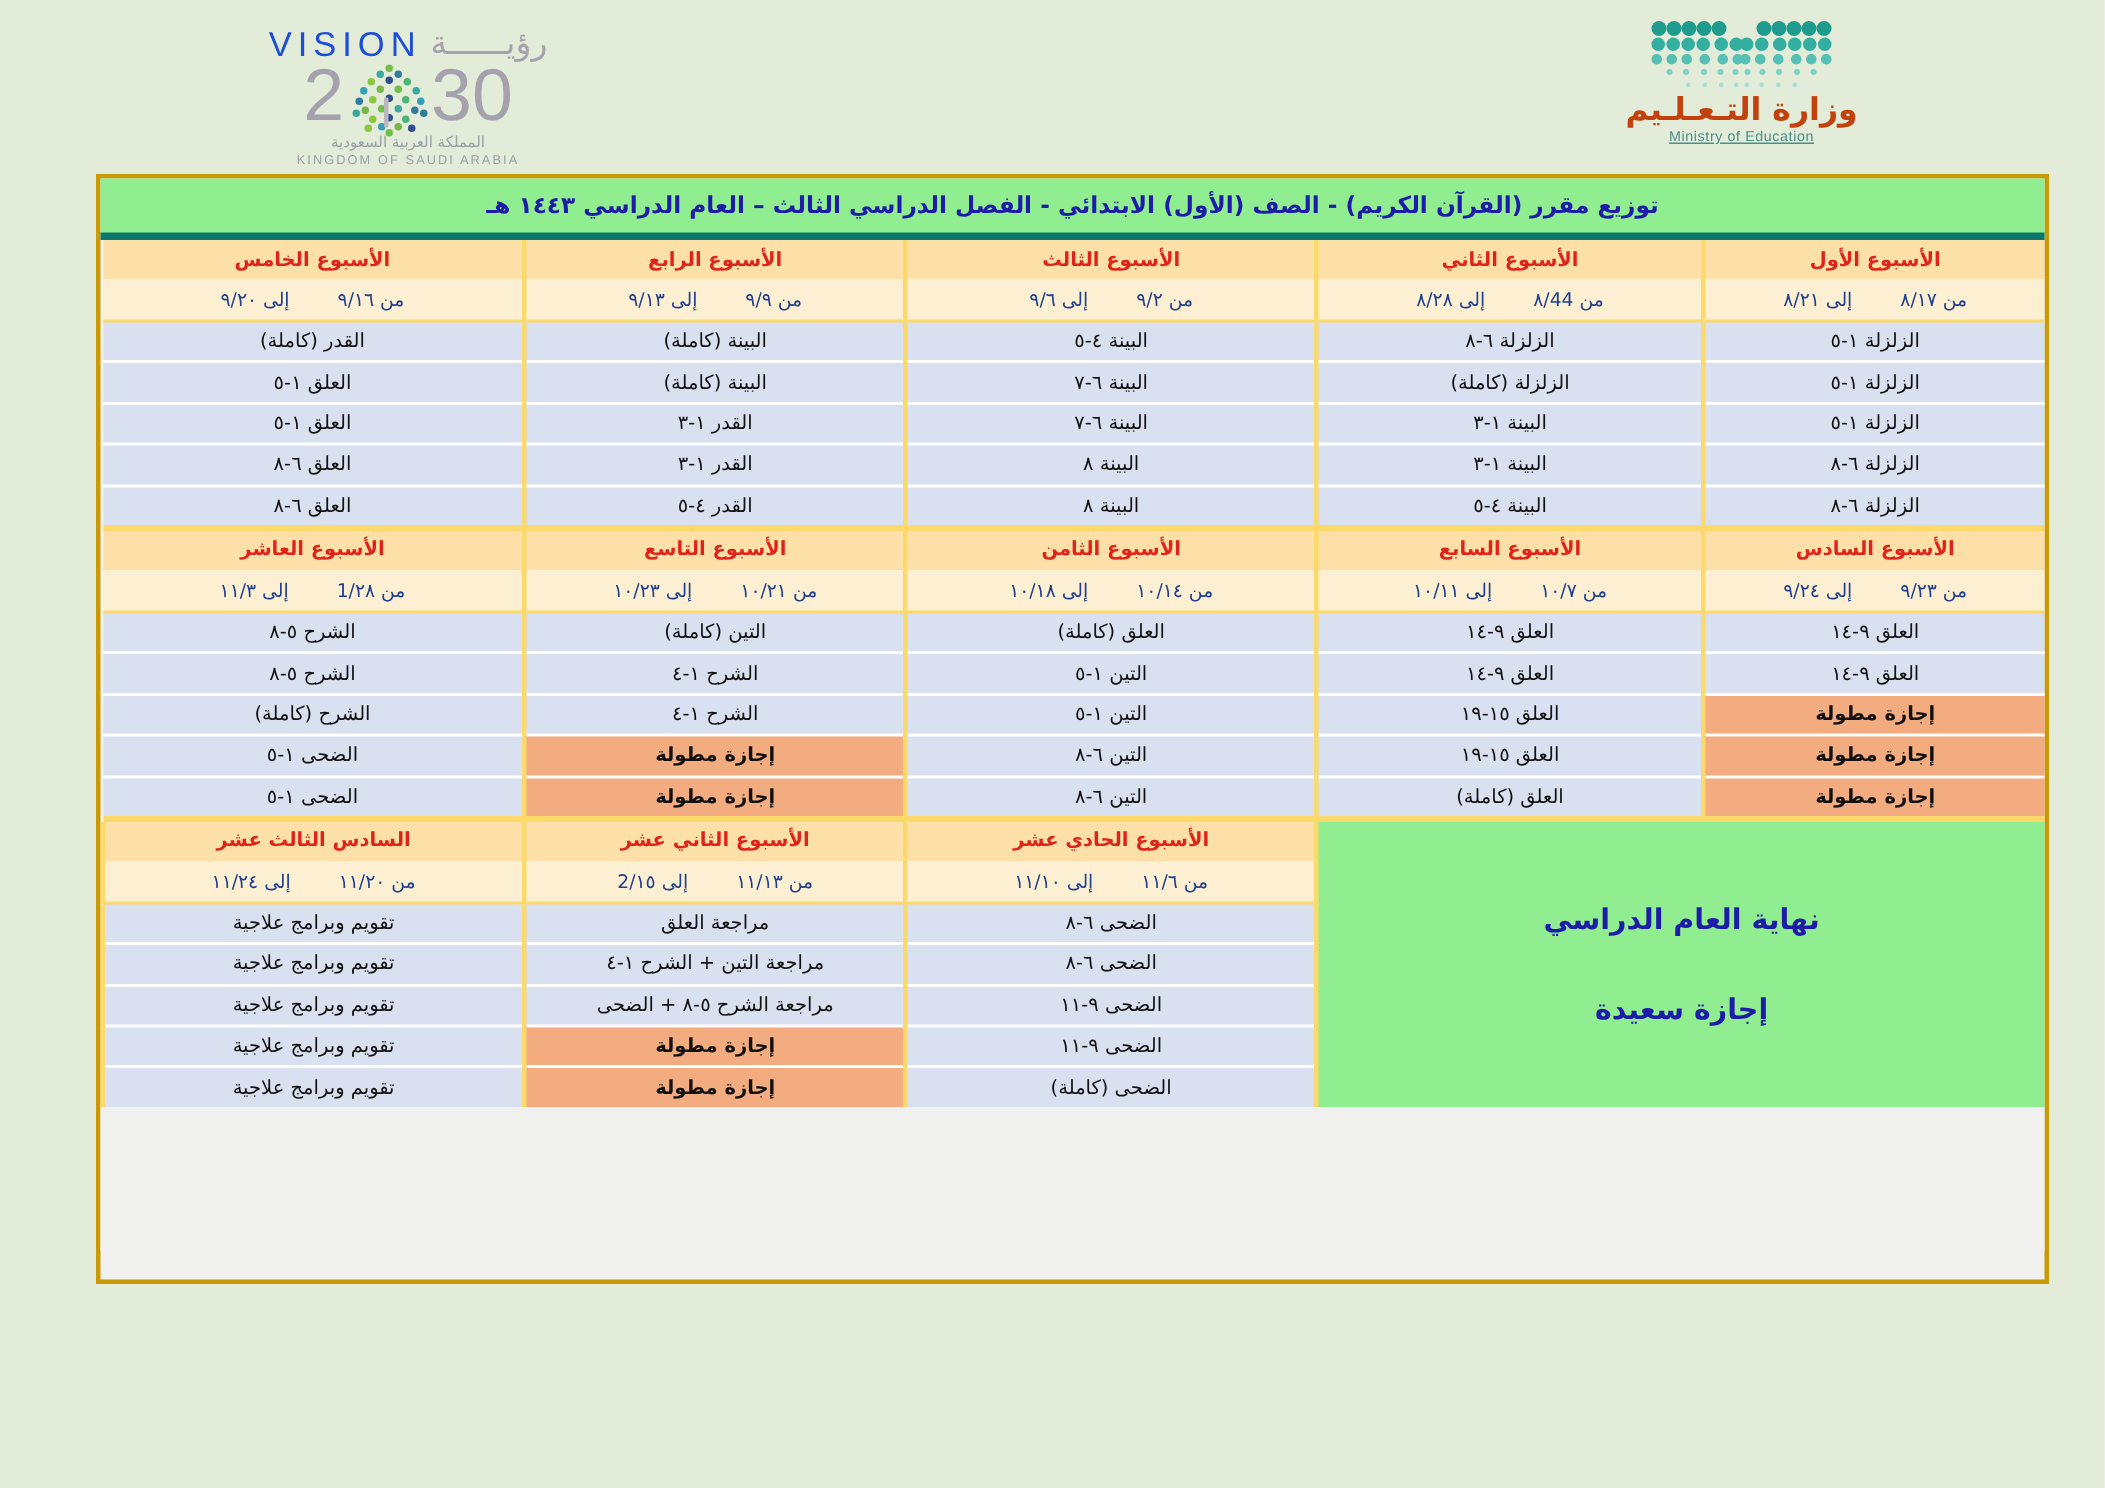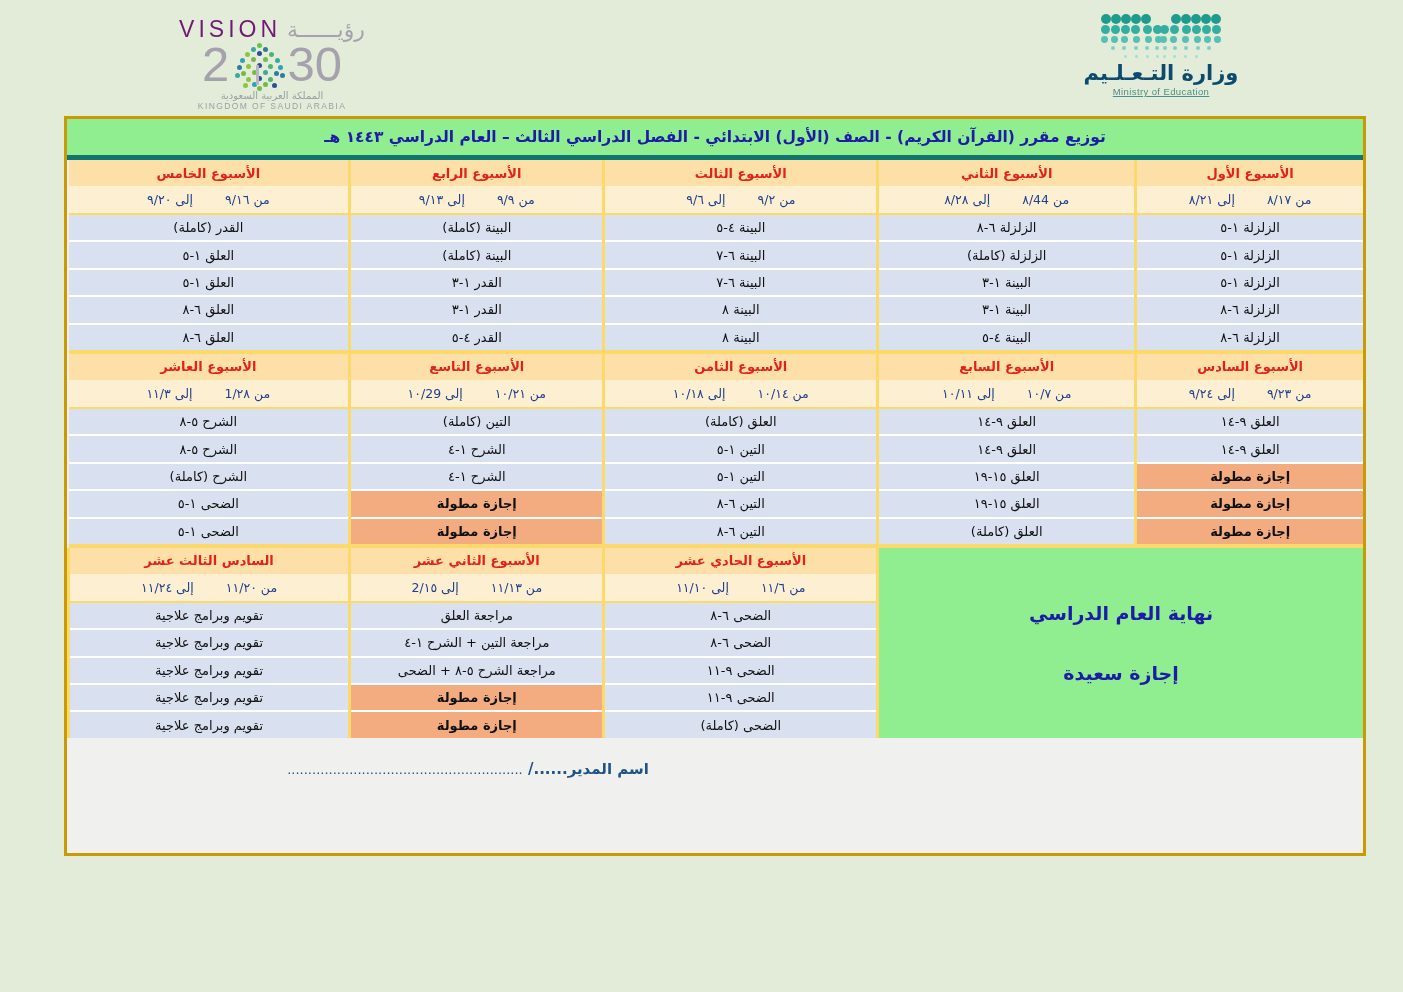--- a/index.html
+++ b/index.html
@@ -8,34 +8,34 @@
     background:#e3ecd8;
     font-family:"DejaVu Sans","Liberation Sans",sans-serif;
     overflow:hidden;
   }
   .page{position:relative;width:1403px;height:992px;}
 
   
   .logo-vision{position:absolute;left:172px;top:14px;width:200px;height:98px;
     display:flex;flex-direction:column;align-items:center;justify-content:center;}
   .lv-row1{display:flex;align-items:center;justify-content:center;gap:6px;}
-  .lv-vision{font-family:"Liberation Sans",sans-serif;font-size:23px;letter-spacing:4px;color:#701a75;font-weight:400;}
+  .lv-vision{font-family:"Liberation Sans",sans-serif;font-size:23px;letter-spacing:4px;color:#1d4ed8;font-weight:400;}
   .lv-ar{font-family:"DejaVu Sans",sans-serif;font-size:22px;color:#a5a2ad;direction:rtl;}
   .lv-row2{display:flex;align-items:center;justify-content:center;gap:2px;margin-top:-4px;}
   .lv-2,.lv-30{font-family:"Liberation Sans",sans-serif;font-size:49px;font-weight:400;color:#a5a2ad;line-height:50px;}
   .lv-dots{width:54px;height:50px;position:relative;}
   .lv-dots i{position:absolute;width:5px;height:5px;border-radius:50%;display:block;}
   .lv-sub1{font-family:"DejaVu Sans",sans-serif;font-size:10px;color:#9aa0a6;margin-top:1px;direction:rtl;}
   .lv-sub2{font-family:"Liberation Sans",sans-serif;font-size:8.5px;letter-spacing:1.4px;color:#9aa0a6;}
 
   .logo-moe{position:absolute;left:1056px;top:12px;width:210px;height:100px;
     display:flex;flex-direction:column;align-items:center;justify-content:flex-start;}
   .moe-dots{position:relative;width:140px;height:48px;}
   .moe-dots i{position:absolute;border-radius:50%;display:block;}
-  .moe-ar{font-family:"DejaVu Sans",sans-serif;font-size:21px;color:#0c4a6e;font-weight:700;direction:rtl;margin-top:1px;letter-spacing:1px;}
+  .moe-ar{font-family:"DejaVu Sans",sans-serif;font-size:21px;color:#c2410c;font-weight:700;direction:rtl;margin-top:1px;letter-spacing:1px;}
   .moe-en{font-family:"Liberation Sans",sans-serif;font-size:9.5px;color:#4a8f88;letter-spacing:.4px;margin-top:1px;text-decoration:underline;}
 
   
   .frame{position:absolute;left:64px;top:116px;width:1302px;height:740px;
     border:3px solid #c99a06;background:#f0f0ee;box-sizing:border-box;}
   .tablewrap{position:relative;width:100%;}
 
   .title-bar{background:#90ee90;border-bottom:5px solid #0f766e;
     text-align:center;padding:8px 0 9px;}
   .title-bar span{color:#1c1ca8;font-weight:700;font-size:15.5px;direction:rtl;
@@ -250,21 +250,21 @@
               <td class="wk-head" style="width:17.6%">الأسبوع السادس</td>
               <td class="wk-head" style="width:19.9%">الأسبوع السابع</td>
               <td class="wk-head" style="width:21.1%">الأسبوع الثامن</td>
               <td class="wk-head" style="width:19.6%">الأسبوع التاسع</td>
               <td class="wk-head last" style="width:21.8%">الأسبوع العاشر</td>
             </tr>
             <tr>
               <td class="wk-date"><span class="dt">من ٩/٢٣</span><span class="dt">إلى ٩/٢٤</span></td>
               <td class="wk-date"><span class="dt">من ١٠/٧</span><span class="dt">إلى ١٠/١١</span></td>
               <td class="wk-date"><span class="dt">من ١٠/١٤</span><span class="dt">إلى ١٠/١٨</span></td>
-              <td class="wk-date"><span class="dt">من ١٠/٢١</span><span class="dt">إلى ١٠/29</span></td>
+              <td class="wk-date"><span class="dt">من ١٠/٢١</span><span class="dt">إلى ١٠/٢٣</span></td>
               <td class="wk-date last"><span class="dt">من 1/٢٨</span><span class="dt">إلى ١١/٣</span></td>
             </tr>
             <tr>
               <td class="cell">العلق ٩-١٤</td>
               <td class="cell">العلق ٩-١٤</td>
               <td class="cell">العلق (كاملة)</td>
               <td class="cell">التين (كاملة)</td>
               <td class="cell last">الشرح ٥-٨</td>
             </tr>
             <tr>
@@ -335,19 +335,15 @@
             <tr>
               <td class="cell lastrow">الضحى (كاملة)</td>
               <td class="cell holiday lastrow">إجازة مطولة</td>
               <td class="cell lastrow">تقويم وبرامج علاجية</td>
             </tr>
           </tbody>
       </table>
     </div>
 
     <div class="footer">
-      <div class="f-manager fld">
-        <span>اسم المدير....../</span>
-        <span class="dots">.........................................................</span>
-      </div>
     </div>
   </div>
 </div>
 
 </body></html>

